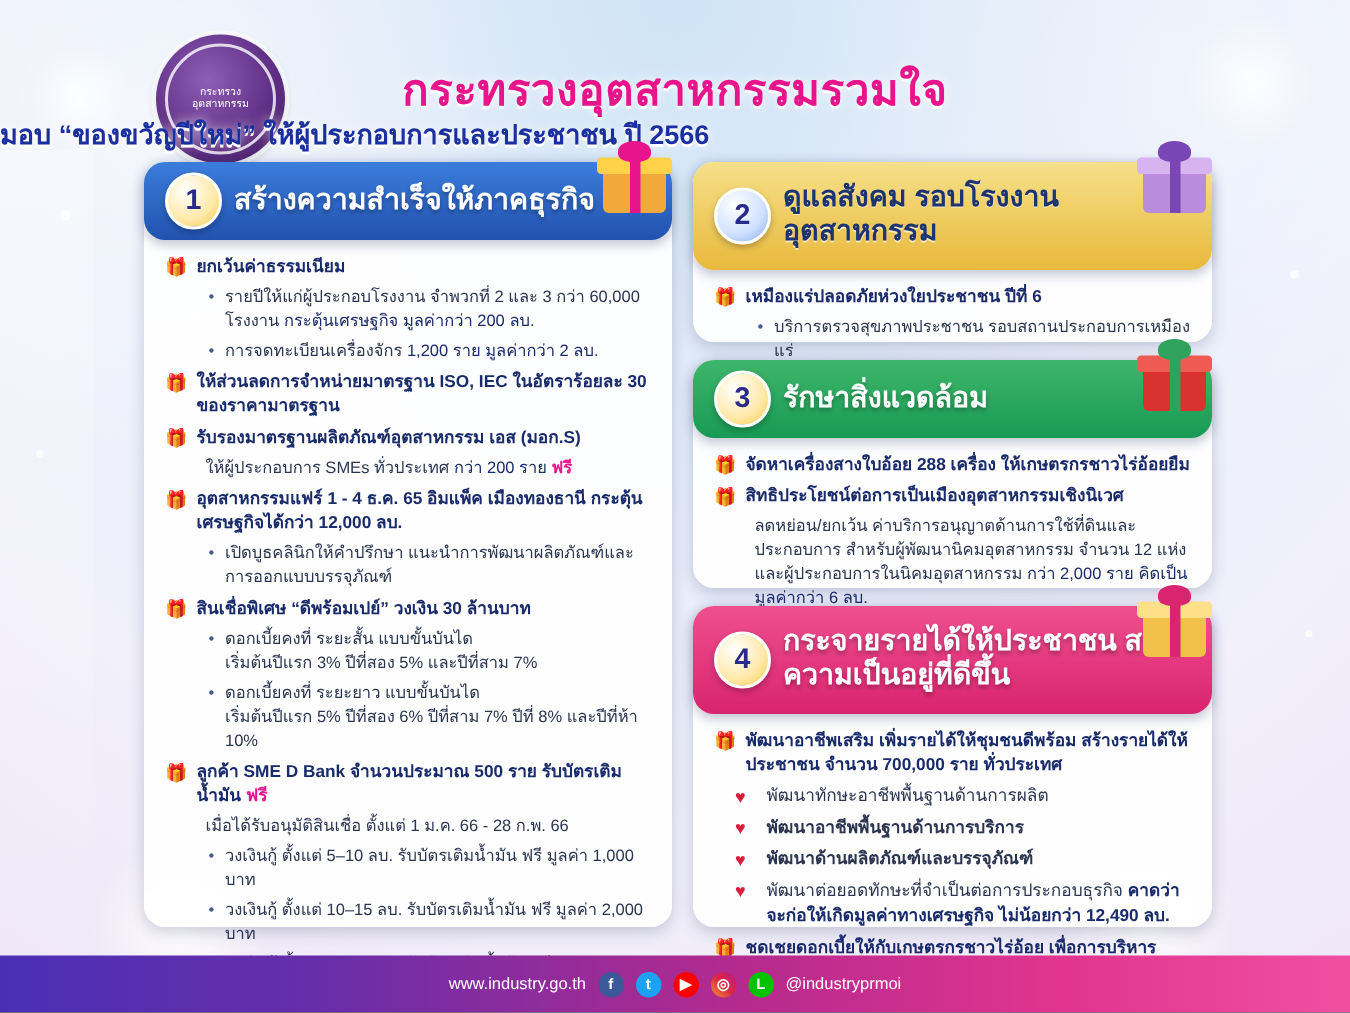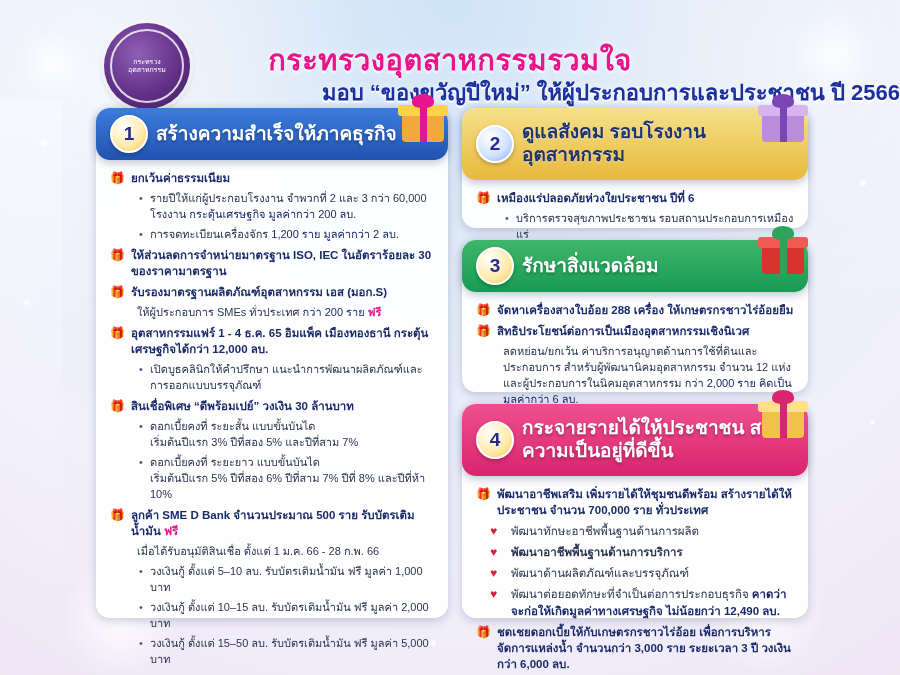--- a/index.html
+++ b/index.html
@@ -35,22 +35,22 @@
     color:#fff;font-size:7px;text-align:center;line-height:1.15;padding:4px;box-sizing:border-box;
   }
   .title1{
     position:absolute;left:0;top:20px;width:900px;text-align:center;
     font-size:29px;font-weight:bold;color:#e8148c;
     text-shadow:0 2px 0 #fff, 0 0 8px rgba(255,255,255,.9);
     letter-spacing:.5px;
   }
   .title1 .heart{color:#e8148c;}
   .title2{
-    position:absolute;left:0;top:58px;width:900px;text-align:right;
-    font-size:22px;font-weight:bold;color:#1b2f9e;
+    position:absolute;left:0;top:58px;width:900px;text-align:left;
+    font-size:18px;font-weight:bold;color:#1b2f9e;
     text-shadow:0 2px 0 #fff, 0 0 8px rgba(255,255,255,.85);
   }
 
   
   .panel{position:absolute;background:rgba(255,255,255,.93);border-radius:14px;
          box-shadow:0 3px 10px rgba(40,50,90,.22);}
   .panel-head{
     position:relative;height:52px;border-radius:14px;display:flex;align-items:center;
     box-shadow:0 3px 8px rgba(40,50,90,.28);
   }
@@ -248,26 +248,35 @@
       <div class="li" style="margin-left:14px;">
           <span class="ico bullet-red">♥</span>
           <span class="txt" style="font-weight:normal;color:#2b3550;">พัฒนาทักษะอาชีพพื้นฐานด้านการผลิต</span>
         </div>
       <div class="li" style="margin-left:14px;">
           <span class="ico bullet-red">♥</span>
           <span class="txt" style="font-weight:bold;color:#2b3550;">พัฒนาอาชีพพื้นฐานด้านการบริการ</span>
         </div>
       <div class="li" style="margin-left:14px;">
           <span class="ico bullet-red">♥</span>
-          <span class="txt" style="font-weight:normal;color:#2b3550;">พัฒนาด้านผลิตภัณฑ์และบรรจุภัณฑ์</span>
+          <span class="txt" style="font-weight:bold;color:#2b3550;">พัฒนาด้านผลิตภัณฑ์และบรรจุภัณฑ์</span>
         </div>
       <div class="li" style="margin-left:14px;">
           <span class="ico bullet-red">♥</span>
           <span class="txt" style="font-weight:normal;color:#2b3550;">พัฒนาต่อยอดทักษะที่จำเป็นต่อการประกอบธุรกิจ <b style="color:#1a2b6b;">คาดว่าจะก่อให้เกิดมูลค่าทางเศรษฐกิจ ไม่น้อยกว่า 12,490 ลบ.</b></span>
         </div>
       <div class="li">
           <span class="ico">🎁</span>
           <span class="txt">ชดเชยดอกเบี้ยให้กับเกษตรกรชาวไร่อ้อย เพื่อการบริหารจัดการแหล่งน้ำ จำนวนกว่า 3,000 ราย ระยะเวลา 3 ปี วงเงินกว่า 6,000 ลบ.</span>
         </div>
     </div>
   </div>
 
+  <div class="footer">
+    <span>www.industry.go.th</span>
+    <span class="soc fb">f</span>
+    <span class="soc tw">t</span>
+    <span class="soc yt">▶</span>
+    <span class="soc ig">◎</span>
+    <span class="soc ln">L</span>
+    <span>@industryprmoi</span>
+  </div>
 </div>
 
 </body></html>

